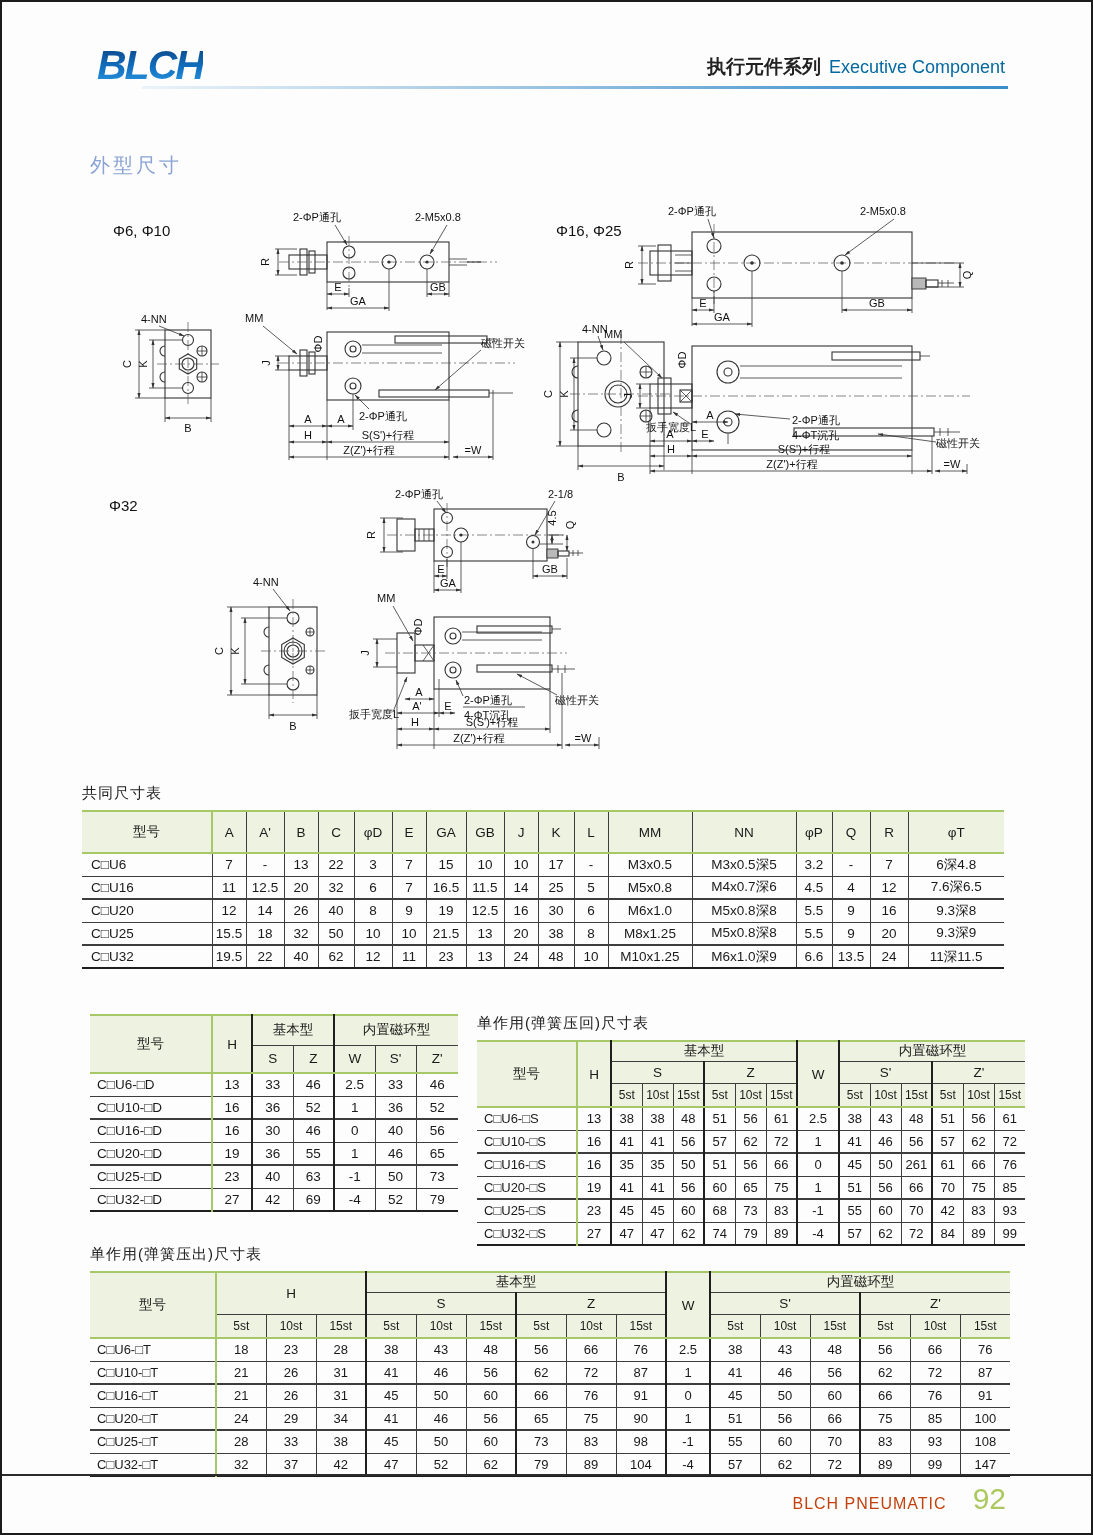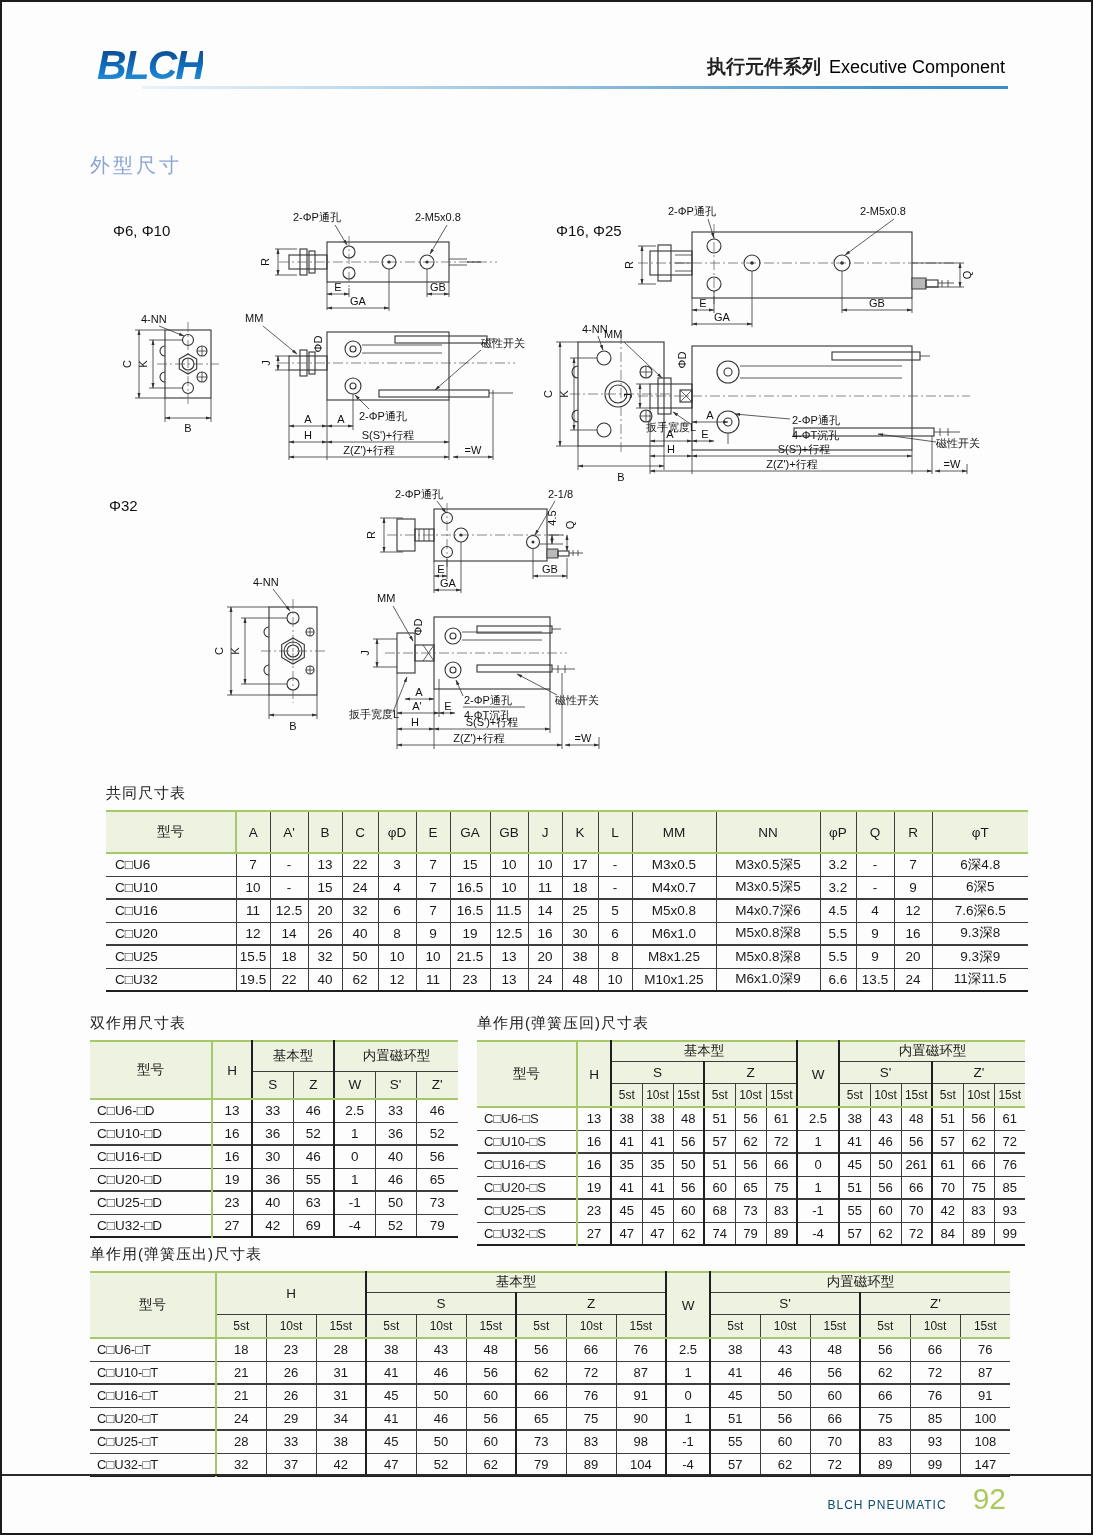--- a/index.html
+++ b/index.html
@@ -12,21 +12,21 @@
   *{margin:0;padding:0;box-sizing:border-box;}
   body{background:#e8e8e8;font-family:"Liberation Sans","DejaVu Sans",sans-serif;}
   .page{position:relative;width:1093px;height:1535px;background:#fdfdfd;border:2px solid #1c1c1c;overflow:hidden;}
 
   
   .logo{position:absolute;left:95px;top:40px;font-size:41px;font-weight:900;font-style:italic;
         letter-spacing:-2px;background:linear-gradient(180deg,#0a3e7c 0%,#1270c0 55%,#2fa0e8 100%);
         -webkit-background-clip:text;background-clip:text;-webkit-text-fill-color:transparent;color:#1065b5;}
   .hdr-right{position:absolute;right:86px;top:52px;white-space:nowrap;}
   .hdr-right .cn{font-size:19px;font-weight:bold;color:#222;}
-  .hdr-right .en{font-size:18px;color:#000000;margin-left:8px;}
+  .hdr-right .en{font-size:18px;color:#0369a1;margin-left:8px;}
   .hdr-rule{position:absolute;left:140px;top:84px;width:866px;height:3px;
             background:linear-gradient(90deg,#eaf3fa 0%,#9cc4e2 45%,#4795cd 85%,#3a8ec9 100%);}
 
   .section-title{position:absolute;left:88px;top:150px;font-size:20px;letter-spacing:3px;color:#8ba4d4;}
 
   
   svg{position:absolute;overflow:visible;}
   .o{fill:none;stroke:#333;stroke-width:1.1;}
   .o2{fill:none;stroke:#333;stroke-width:0.8;}
   .cl{fill:none;stroke:#555;stroke-width:0.7;stroke-dasharray:10 3 2 3;}
@@ -67,21 +67,21 @@
   #t3 td:nth-child(3),#t3 td:nth-child(6),#t3 td:nth-child(9),
   #t3 td:nth-child(10),#t3 td:nth-child(13){border-left:2px solid var(--thick);}
   #t3 tbody td,#t4 tbody td{font-size:13px;}
   #t4 td:nth-child(2){border-left:2px solid var(--green);}
   #t4 td:nth-child(5),#t4 td:nth-child(8),#t4 td:nth-child(11),
   #t4 td:nth-child(12),#t4 td:nth-child(15){border-left:2px solid var(--thick);}
 
   
   .foot-rule{position:absolute;left:0;top:1472px;width:100%;border-top:2px solid #2b2b2b;}
   .footer{position:absolute;right:85px;top:1480px;display:flex;align-items:baseline;gap:26px;}
-  .footer .brand{font-size:12px;color:#0c4a6e;letter-spacing:1px;}
+  .footer .brand{font-size:16px;color:#c2410c;letter-spacing:1px;}
   .footer .pageno{font-size:30px;color:#abc95f;}
 </style>
 </head>
 <body>
 
 <div class="page">
 
   <div class="logo">BLCH</div>
   <div class="hdr-right">
     <span class="cn">执行元件系列</span><span class="en">Executive Component</span>
@@ -485,21 +485,21 @@
       <text class="tm" x="318" y="239">H</text>
       <line class="d" x1="337" y1="242" x2="453" y2="242" marker-start="url(#ah)" marker-end="url(#ah)"></line>
       <text class="tm" x="395" y="239">S(S')+行程</text>
       <line class="d" x1="300" y1="258" x2="465" y2="258" marker-start="url(#ah)" marker-end="url(#ah)"></line>
       <text class="tm" x="382" y="255">Z(Z')+行程</text>
       <line class="d" x1="468" y1="258" x2="502" y2="258" marker-start="url(#ah)" marker-end="url(#ah)"></line>
       <text class="tm" x="486" y="255">=W</text>
     </g>
   </svg>
 
-  <div class="tblwrap" style="left:104px;top:782px;width:922px;">
+  <div class="tblwrap" style="left:80px;top:782px;width:922px;">
     <div class="tbltitle">共同尺寸表</div>
     <table id="t1" style="width:922px;">
       <colgroup>
         <col style="width:130px">
           <col style="width:34px">
           <col style="width:38px">
           <col style="width:34px">
         <col style="width:36px">
           <col style="width:38px">
           <col style="width:34px">
@@ -552,40 +552,20 @@
             <td>17</td>
             <td>-</td>
             <td>M3x0.5</td>
             <td>M3x0.5深5</td>
             <td>3.2</td>
             <td>-</td>
             <td>7</td>
             <td>6深4.8</td>
           </tr>
           <tr>
-            <td>C□U10</td>
-            <td>10</td>
-            <td>-</td>
-            <td>15</td>
-            <td>24</td>
-            <td>4</td>
-            <td>7</td>
-            <td>16.5</td>
-            <td>10</td>
-            <td>11</td>
-            <td>18</td>
-            <td>-</td>
-            <td>M4x0.7</td>
-            <td>M3x0.5深5</td>
-            <td>3.2</td>
-            <td>-</td>
-            <td>9</td>
-            <td>6深5</td>
-          </tr>
-          <tr>
             <td>C□U16</td>
             <td>11</td>
             <td>12.5</td>
             <td>20</td>
             <td>32</td>
             <td>6</td>
             <td>7</td>
             <td>16.5</td>
             <td>11.5</td>
             <td>14</td>
@@ -656,21 +636,20 @@
             <td>6.6</td>
             <td>13.5</td>
             <td>24</td>
             <td>11深11.5</td>
           </tr>
         </tbody>
     </table>
   </div>
 
   <div class="tblwrap" style="left:88px;top:1012px;width:368px;">
-    <div class="tbltitle">双作用尺寸表</div>
     <table id="t2" style="width:368px;">
       <colgroup>
         <col style="width:122px">
           <col style="width:40px">
           <col style="width:41px">
           <col style="width:41px">
         <col style="width:41px">
           <col style="width:41px">
           <col>
       </colgroup>

